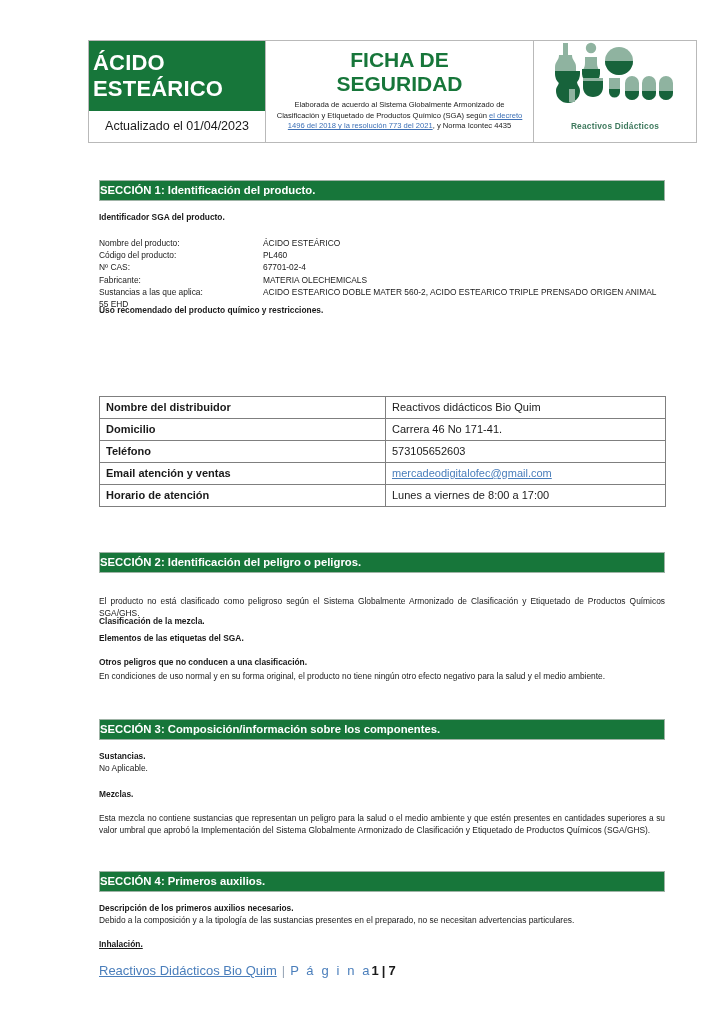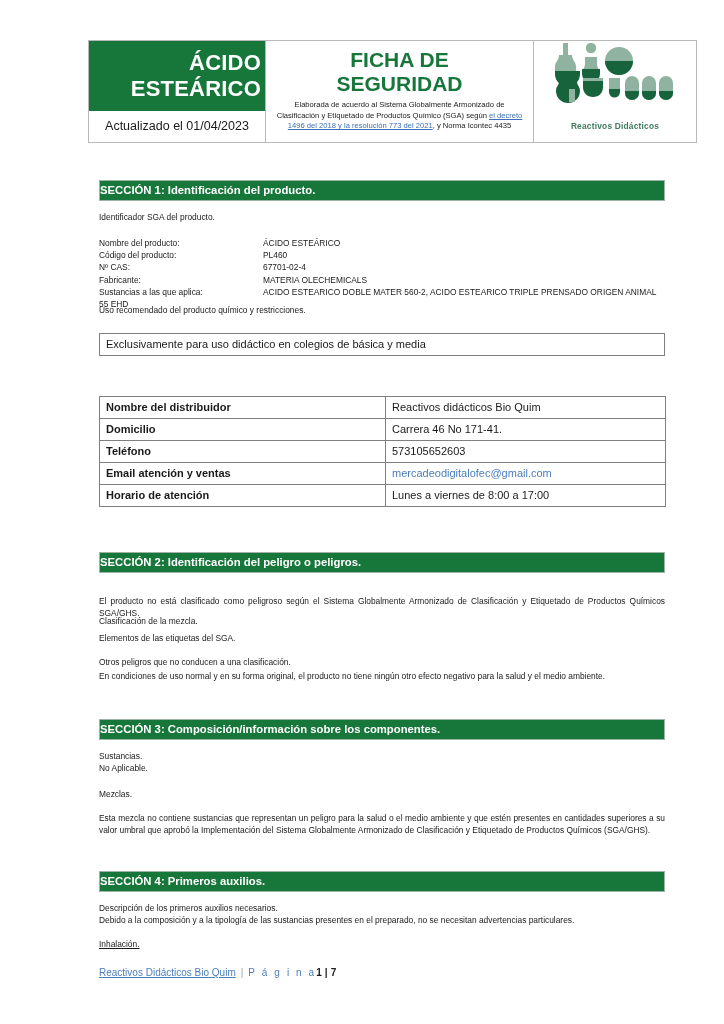--- a/index.html
+++ b/index.html
@@ -34,21 +34,21 @@
     vertical-align: top;
     padding: 0;
   }
   .hdr-left { width: 177px; }
   .hdr-mid  { width: 268px; }
   .hdr-right{ width: 163px; }
 
   .title-block {
     background: #17763a;
     color: #ffffff;
-    text-align: right;
+    text-align: left;
     font-size: 22px;
     font-weight: bold;
     line-height: 1.17;
     padding: 9px 4px 10px 4px;
     letter-spacing: 0.2px;
   }
   .updated-line {
     text-align: center;
     font-size: 12.5px;
     color: #1a1a1a;
@@ -107,21 +107,21 @@
     white-space: nowrap;
   }
 
   
   .txt {
     position: absolute;
     font-size: 8.4px;
     line-height: 1.42;
     color: #1a1a1a;
   }
-  .txt.b { font-weight: normal; }
+  .txt.b { font-weight: bold; }
   .txt.u { text-decoration: underline; }
   .just { text-align: justify; }
 
   
   .id-list {
     position: absolute;
     left: 99px;
     width: 566px;
     font-size: 8.4px;
     line-height: 1.45;
@@ -142,28 +142,28 @@
   .tbl td {
     border: 1px solid #7f7f7f;
     padding: 4px 6px 5px 6px;
     font-size: 11px;
     color: #1a1a1a;
     vertical-align: middle;
   }
   .gray { background: #d9d9d9; font-weight: bold; }
   .cell-a { width: 286px; }
   .cell-b { width: 280px; }
-  .email-link { color: #4a7ebb; }
+  .email-link { color: #4a7ebb; text-decoration: underline; }
 
   
   .footer {
     position: absolute;
     left: 99px;
     bottom: 46px;
-    font-size: 10px;
+    font-size: 13px;
     color: #4a7ebb;
     white-space: nowrap;
   }
   .footer .site { color: #4a7ebb; text-decoration: underline; }
   .footer .sep { color: #9aa7b8; padding: 0 5px; }
   .footer .pg { color: #4a7ebb; letter-spacing: 2.1px; }
   .footer .num { color: #1a1a1a; font-weight: bold; letter-spacing: 0; }
 </style>
 </head>
 <body>
@@ -236,23 +236,20 @@
     <span class="id-row"><span class="id-lab">Código del producto:</span><span class="id-val">PL460</span></span>
     <span class="id-row"><span class="id-lab">Nº CAS:</span><span class="id-val">67701-02-4</span></span>
     <span class="id-row"><span class="id-lab">Fabricante:</span><span class="id-val">MATERIA OLECHEMICALS</span></span>
     <span class="id-row id-wrap"><span class="id-lab">Sustancias a las que aplica:</span><span class="id-val">ACIDO ESTEARICO DOBLE MATER 560-2, ACIDO ESTEARICO TRIPLE PRENSADO ORIGEN ANIMAL 55 EHD</span></span>
   </div>
 
   <div class="txt b" style="left:99px; top:305px;">Uso recomendado del producto químico y restricciones.</div>
 
   <table class="tbl" style="top:333px;">
     <tbody>
-    <tr>
-      <td colspan="2" style="font-weight:normal;">Exclusivamente para uso didáctico en colegios de básica y media</td>
-    </tr>
   </tbody>
     </table>
 
   <table class="tbl" style="top:396px;">
     <tbody>
     <tr>
       <td class="cell-a" style="font-weight:bold;margin-left:24px;">Nombre del distribuidor</td>
       <td class="cell-b">Reactivos didácticos Bio Quim</td>
     </tr>
     <tr>

